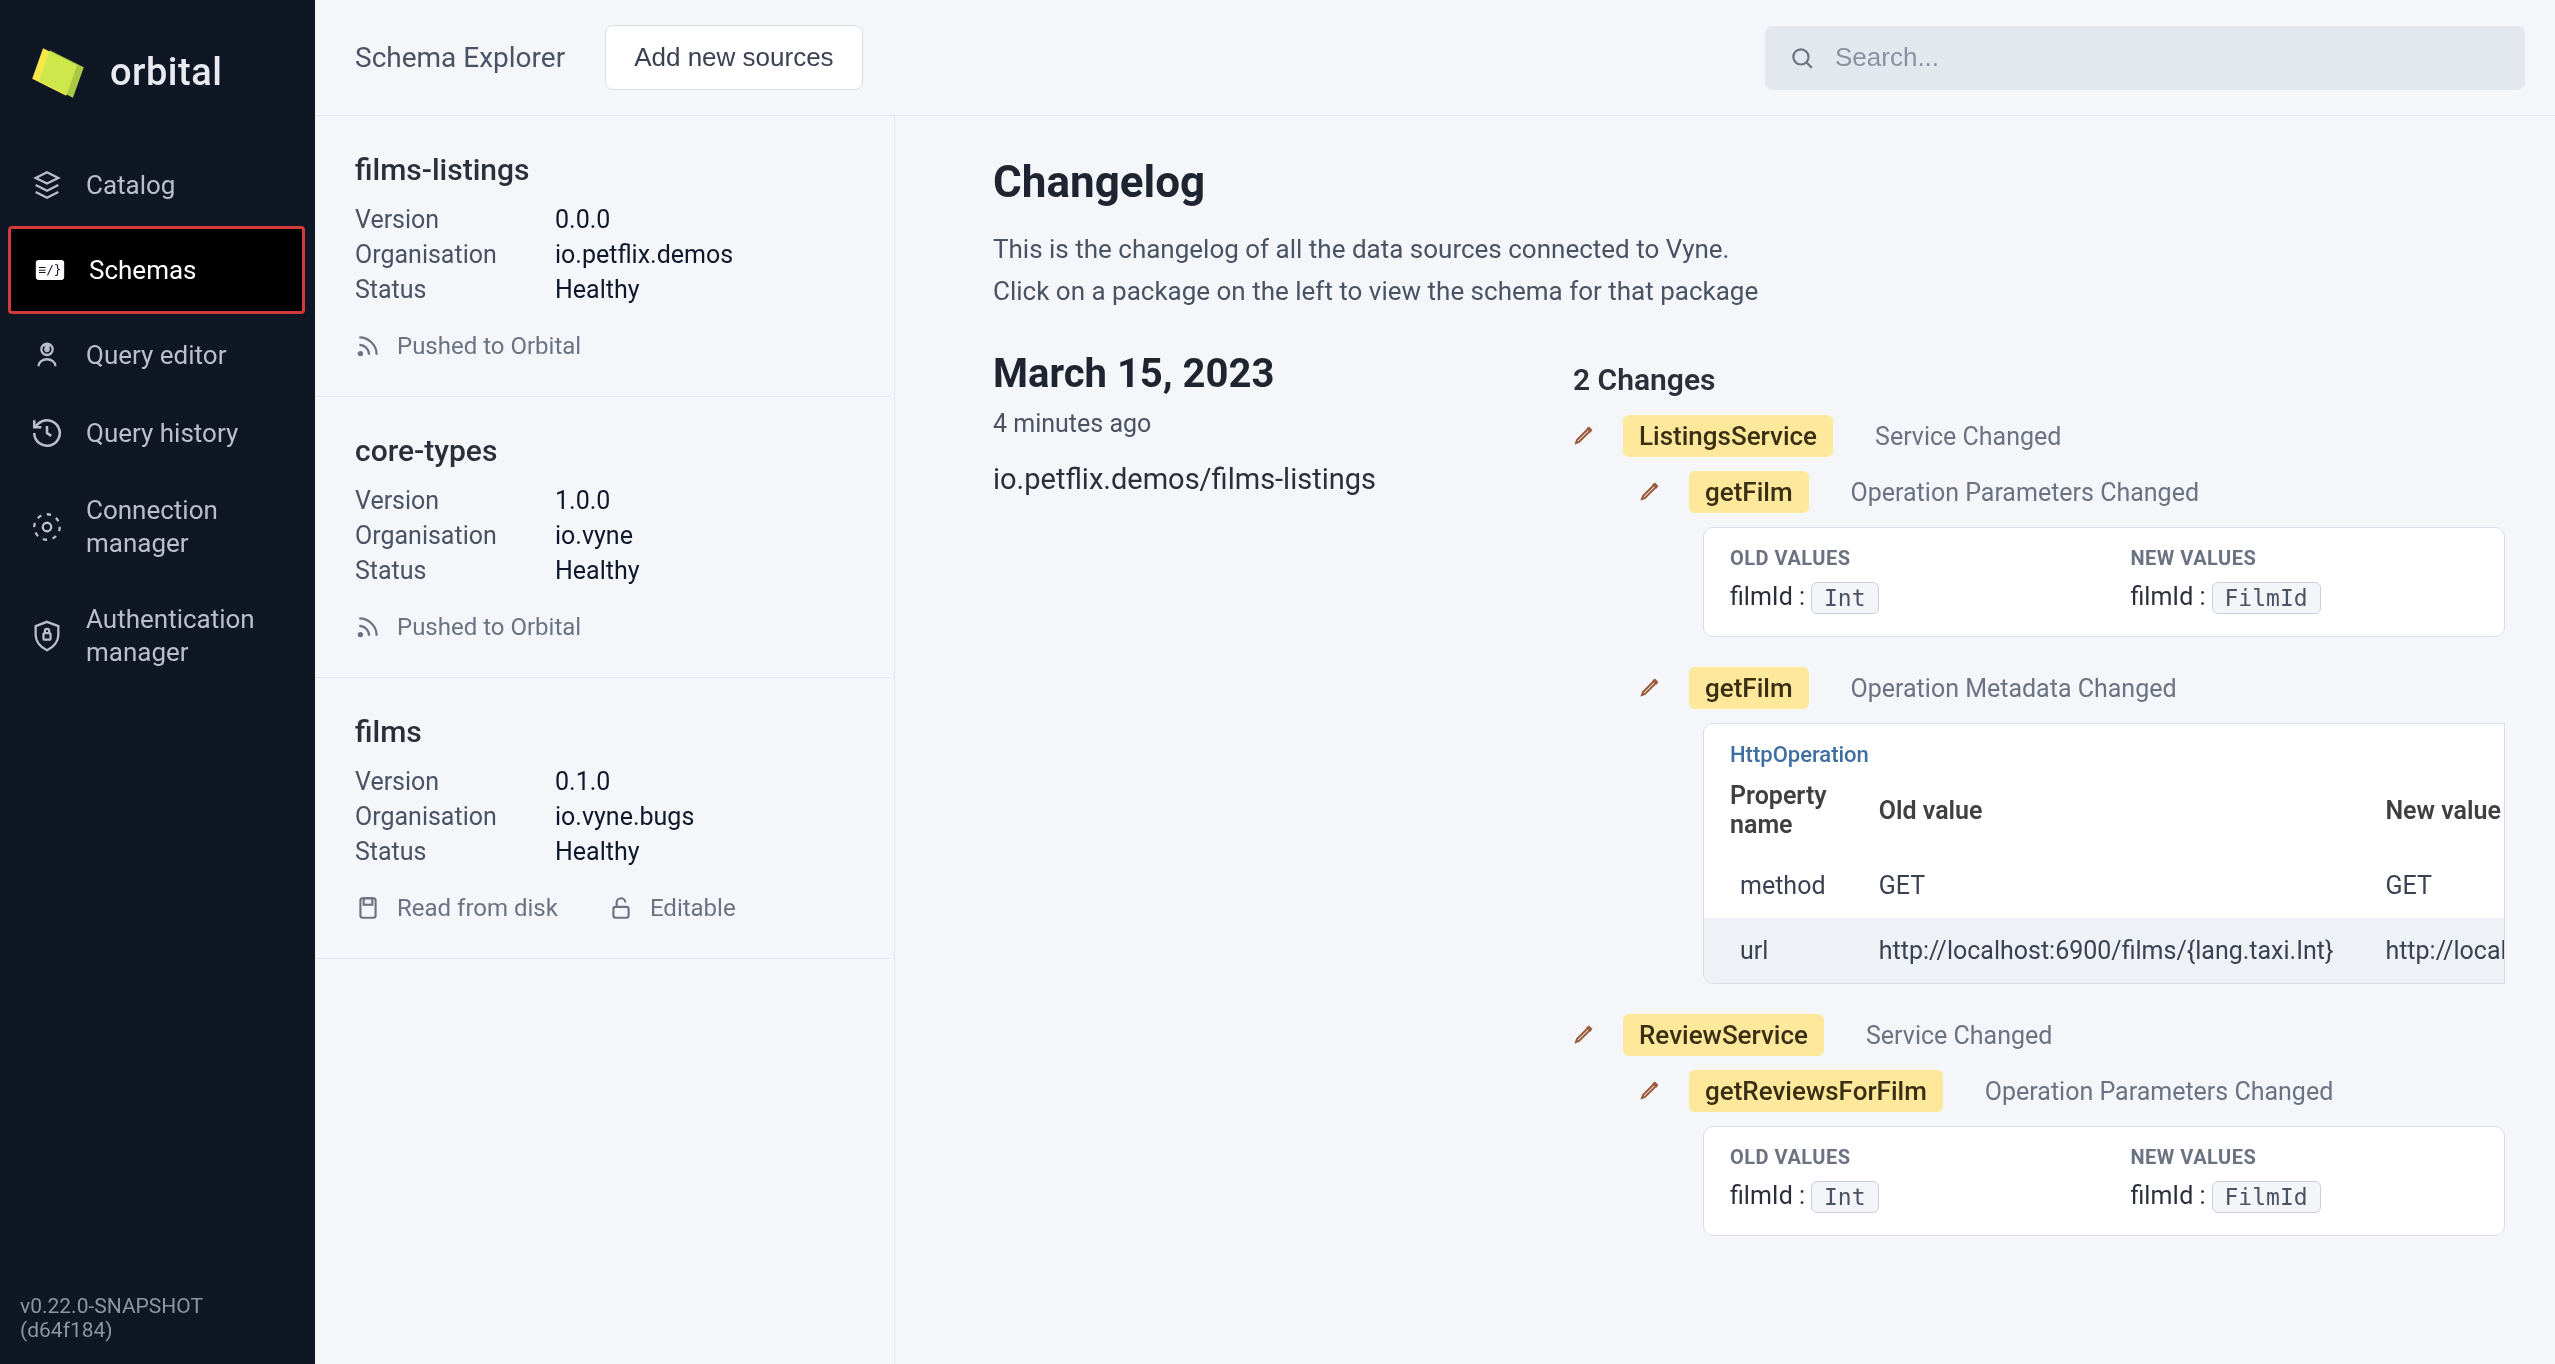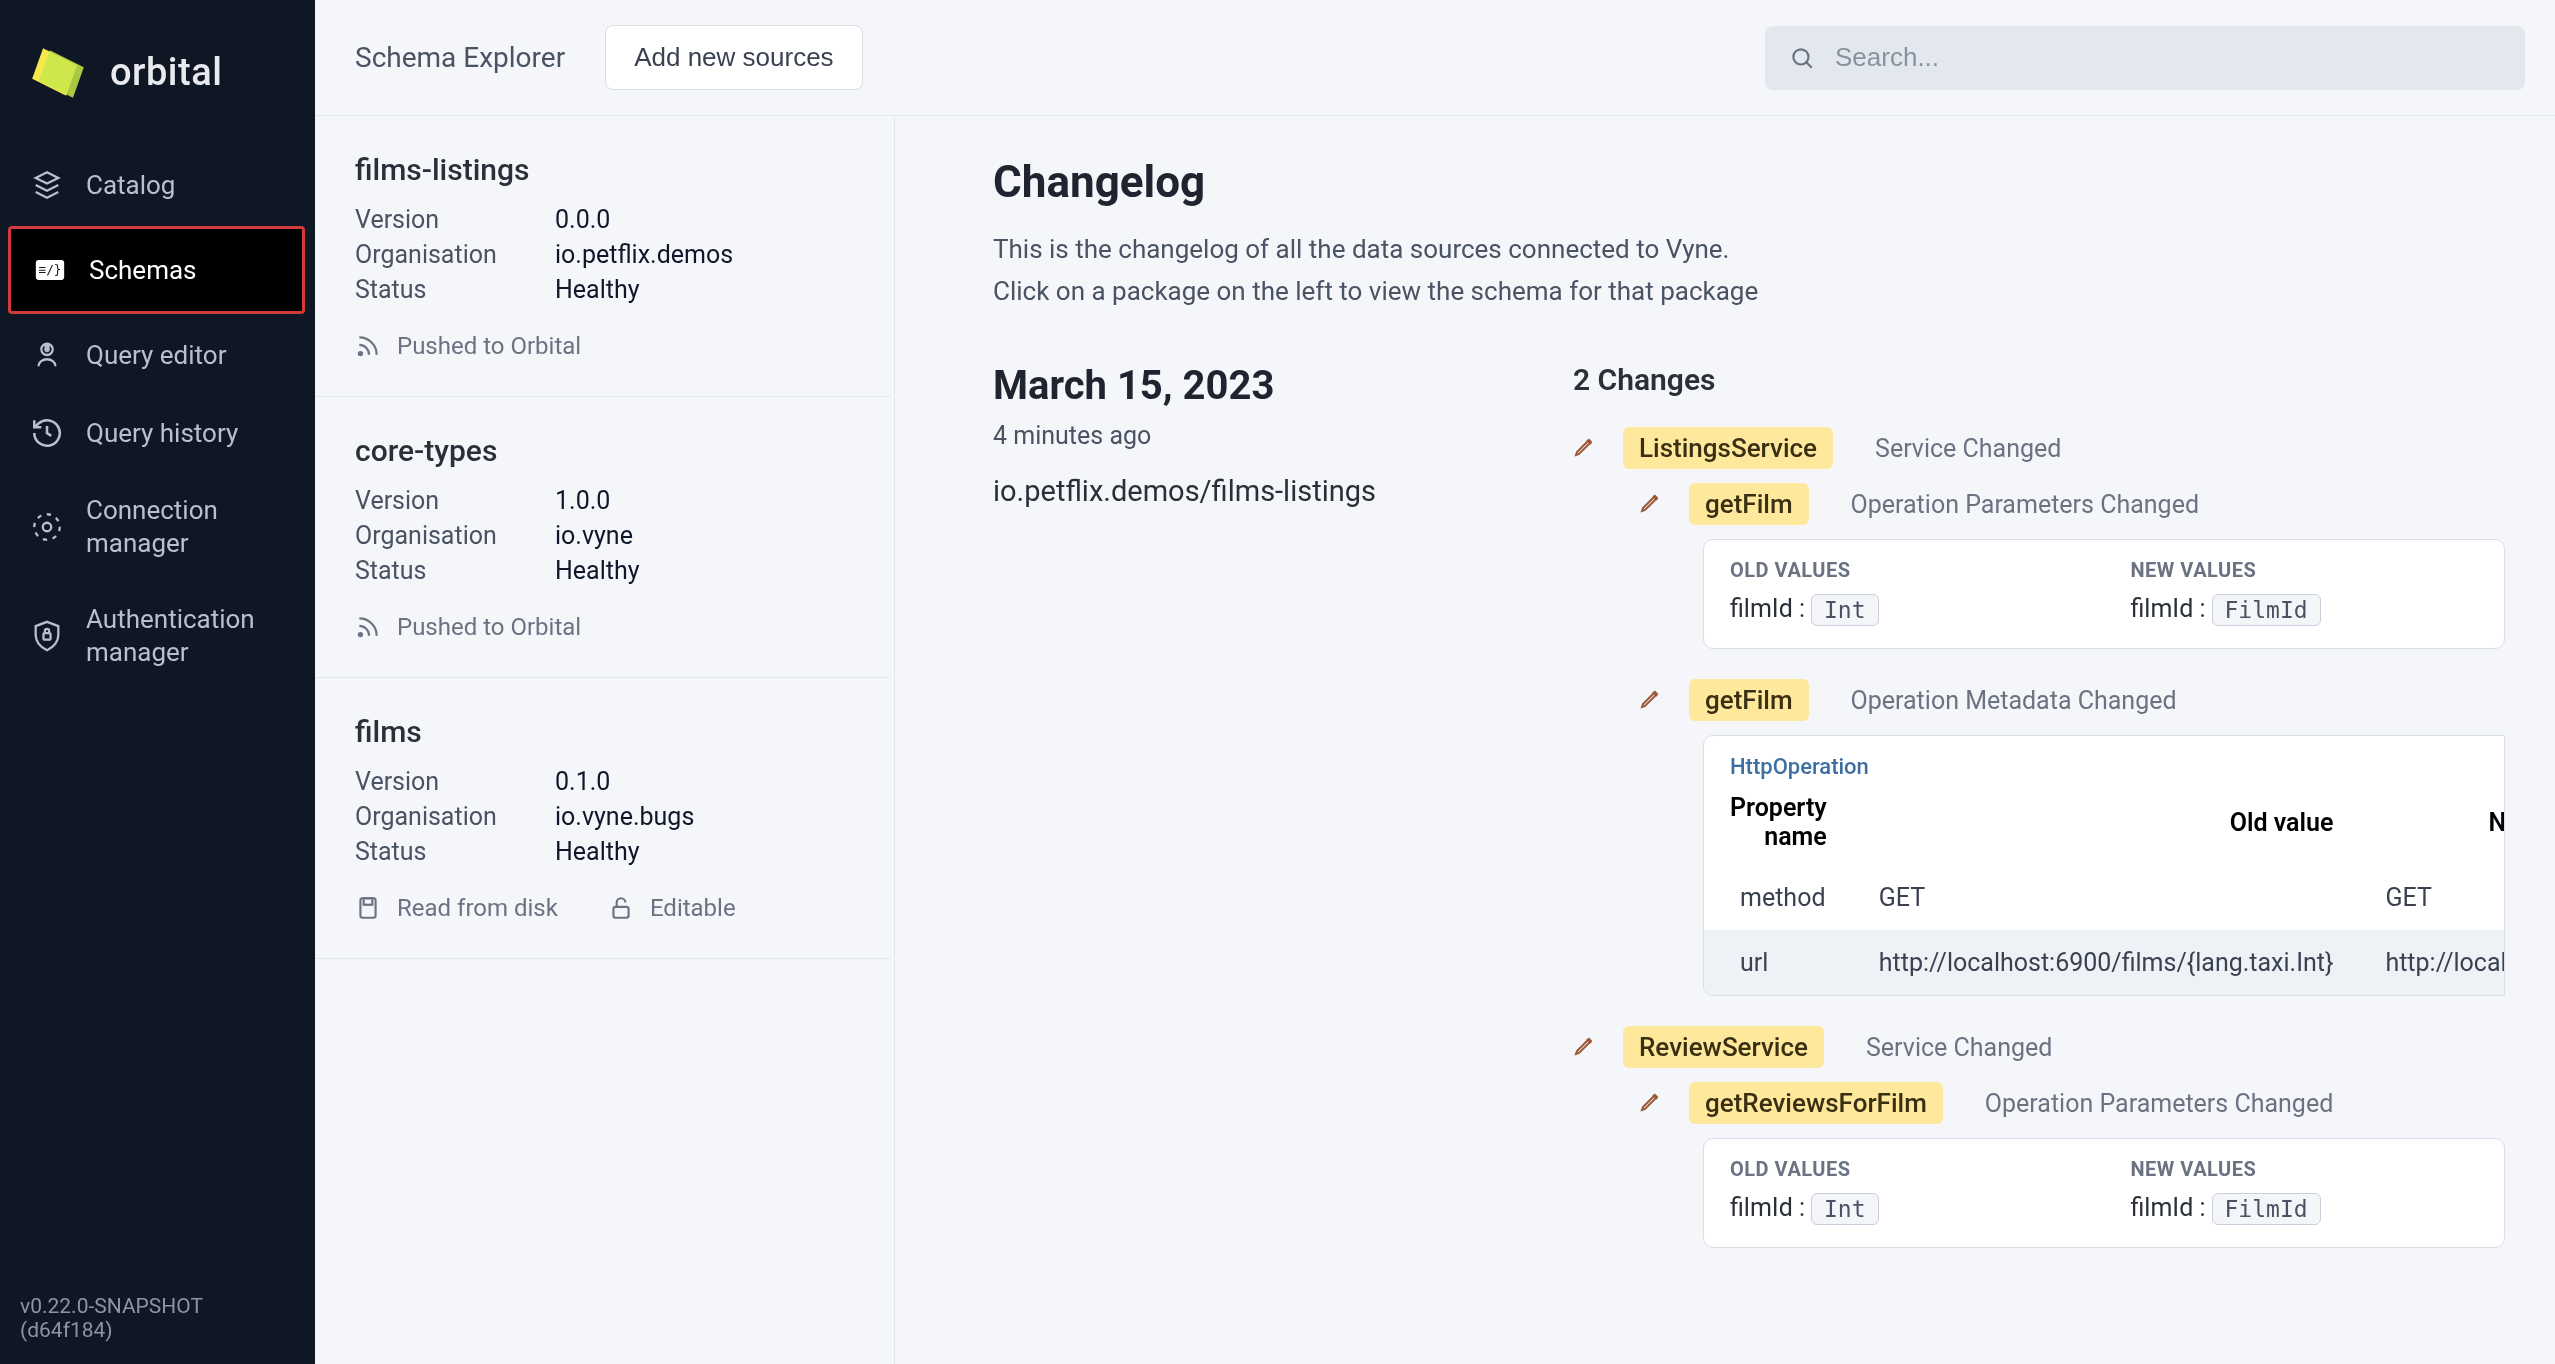--- a/index.html
+++ b/index.html
@@ -120,21 +120,21 @@
   .pkg-row { display:flex; margin: 6px 0; font-size:25px; color:#4a5363; }
   .pkg-row .k { width: 200px; color:#4a5363;}
   .pkg-row .v { color:#0f172a;}
   .pkg-foot { display:flex; gap:50px; margin-top: 28px; color:#6b7383; font-size:24px;}
   .pkg-foot .foot-item { display:flex; align-items:center; gap:16px;}
 
   
   .panel { flex:1; overflow:auto; padding: 40px 50px 40px 50px; min-width:0;}
   .panel h1 { font-size: 44px; font-weight: 700; color:#1f2530; margin-bottom: 26px;}
   .panel p.lead { font-size: 26px; color:#4a5363; margin-bottom: 12px;}
-  .date-row { display:flex; align-items:flex-start; margin-top: 56px; margin-bottom: 12px;}
+  .date-row { display:flex; align-items:flex-end; margin-top: 44px; margin-bottom: 12px;}
   .date-row h2 { font-size: 40px; font-weight:700; color:#1f2530; width: 580px;}
   .date-row .changes-count { font-size: 30px; font-weight:600; color:#2a2f3a; }
   .meta-row { display:flex; }
   .meta-left { width: 580px; }
   .meta-left .ago { font-size:25px; color:#4a5363; margin-bottom: 24px;}
   .meta-left .pkgpath { font-size:29px; color:#2a2f3a;}
   .change-list { flex:1; min-width:0;}
   .change-line { display:flex; align-items:center; gap: 22px; margin: 6px 0 14px 0;}
   .change-line.indent { margin-left: 66px; }
   .edit-icon {
@@ -173,21 +173,21 @@
   }
   .op-box {
     border:1px solid #d9dde5;
     border-radius:10px 0 0 10px;
     background:#fff;
     margin: 14px 0 30px 130px;
     overflow:hidden;
   }
   .op-box .op-title { font-size:22px; color:#3f6fa0; padding: 18px 26px 4px 26px; font-weight:500;}
   .op-table { width:100%; border-collapse:collapse; font-size:25px;}
-  .op-table th { text-align:right; font-weight:600; color:#000000; padding: 10px 26px 14px 26px;}
+  .op-table th { text-align:left; font-weight:600; color:#404040; padding: 10px 26px 14px 26px;}
   .op-table td { padding: 18px 26px; color:#3a4252; white-space:nowrap;}
   .op-table tr.row-alt td { background:#eef1f6; }
   .op-table tr.row-plain td { background:#fff; }
   svg { display:block; }
 </style>
 </head>
 <body>
 
 <div class="app">
 

